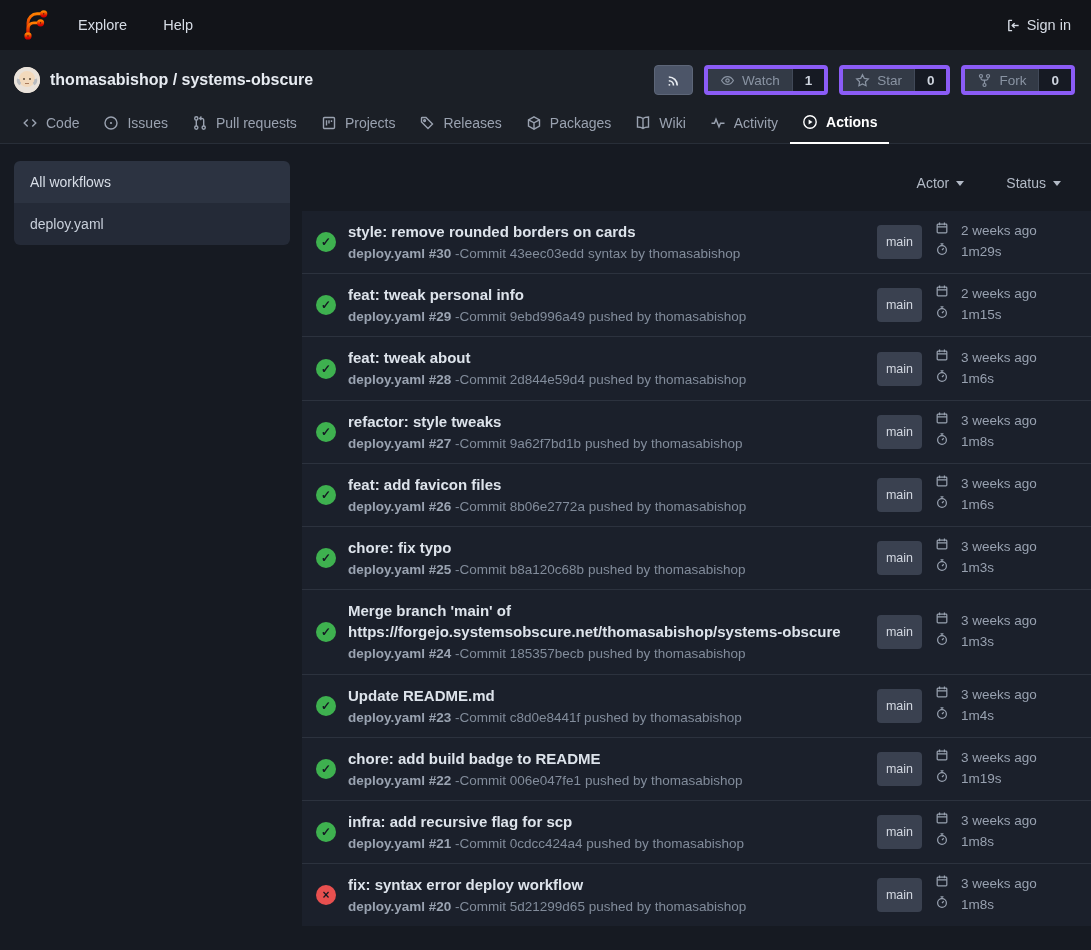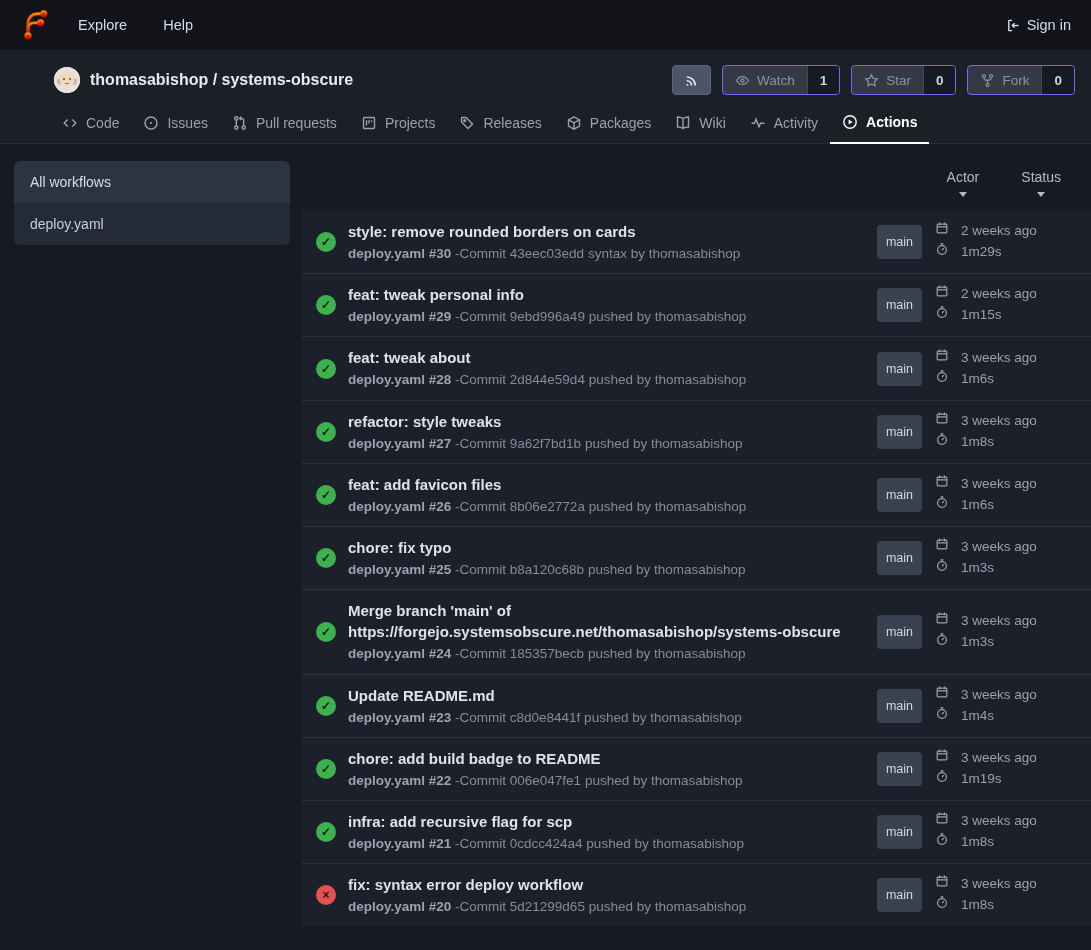--- a/index.html
+++ b/index.html
@@ -20,31 +20,31 @@
   .logo { width:32px; height:32px; margin-right:26px; cursor:pointer; }
   .nav-link {
     color:#d6dce5; font-size:14.5px; margin-right:36px;
     cursor:pointer; text-decoration:none;
   }
   .nav-right { margin-left:auto; display:flex; align-items:center; gap:6px;
     color:#d6dce5; font-size:14.5px; cursor:pointer; }
   .nav-right svg { stroke:#d6dce5; }
 
   
-  .repo-header { background:#1b1f26; border-bottom:1px solid #282e38;padding-left:40px; }
+  .repo-header { background:#1b1f26; border-bottom:1px solid #282e38; }
   .repo-header-top { display:flex; align-items:center; padding:15px 16px 9px 14px; }
   .avatar {
     width:26px; height:26px; border-radius:50%; background:#e7d6c3;
     margin-right:10px; overflow:hidden; flex:none;
   }
   .repo-title { font-size:16px; font-weight:bold; color:#e7ebf1; cursor:pointer; }
   .repo-actions { margin-left:auto; display:flex; align-items:center; gap:11px; }
   .btn-group {
     display:flex; align-items:stretch; height:30px;
-    border:1px solid #8b5cf6; border-radius:4px; overflow:hidden;
+    border:4px solid #8b5cf6; border-radius:4px; overflow:hidden;
     background:#333a46; cursor:pointer;
   }
   .btn-label {
     display:flex; align-items:center; gap:7px; padding:0 12px;
     color:#8a94a3; font-size:13.5px;
   }
   .btn-label svg { stroke:#8a94a3; }
   .btn-count {
     display:flex; align-items:center; padding:0 12px;
     background:#161a23; color:#ced4de; font-size:13.5px; font-weight:bold;
@@ -80,21 +80,21 @@
   .sidebar-item.active { background:#2c3341; color:#d8dee7; }
 
   .content { flex:1; min-width:0; }
 
   .filters {
     display:flex; justify-content:flex-end; align-items:center;
     gap:42px; padding:24px 30px 0 0; height:54px;
   }
   .filter {
     display:flex; align-items:center; gap:7px;
-    color:#b2bac6; font-size:14px; cursor:pointer;flex-direction:column;
+    color:#b2bac6; font-size:14px; cursor:pointer;
   }
   .caret {
     width:0; height:0; border-left:4px solid transparent;
     border-right:4px solid transparent; border-top:5px solid #b2bac6;
   }
 
   
   .run-list { margin-top:13px; background:#1b202b; }
   .run-row {
     display:flex; align-items:center;

